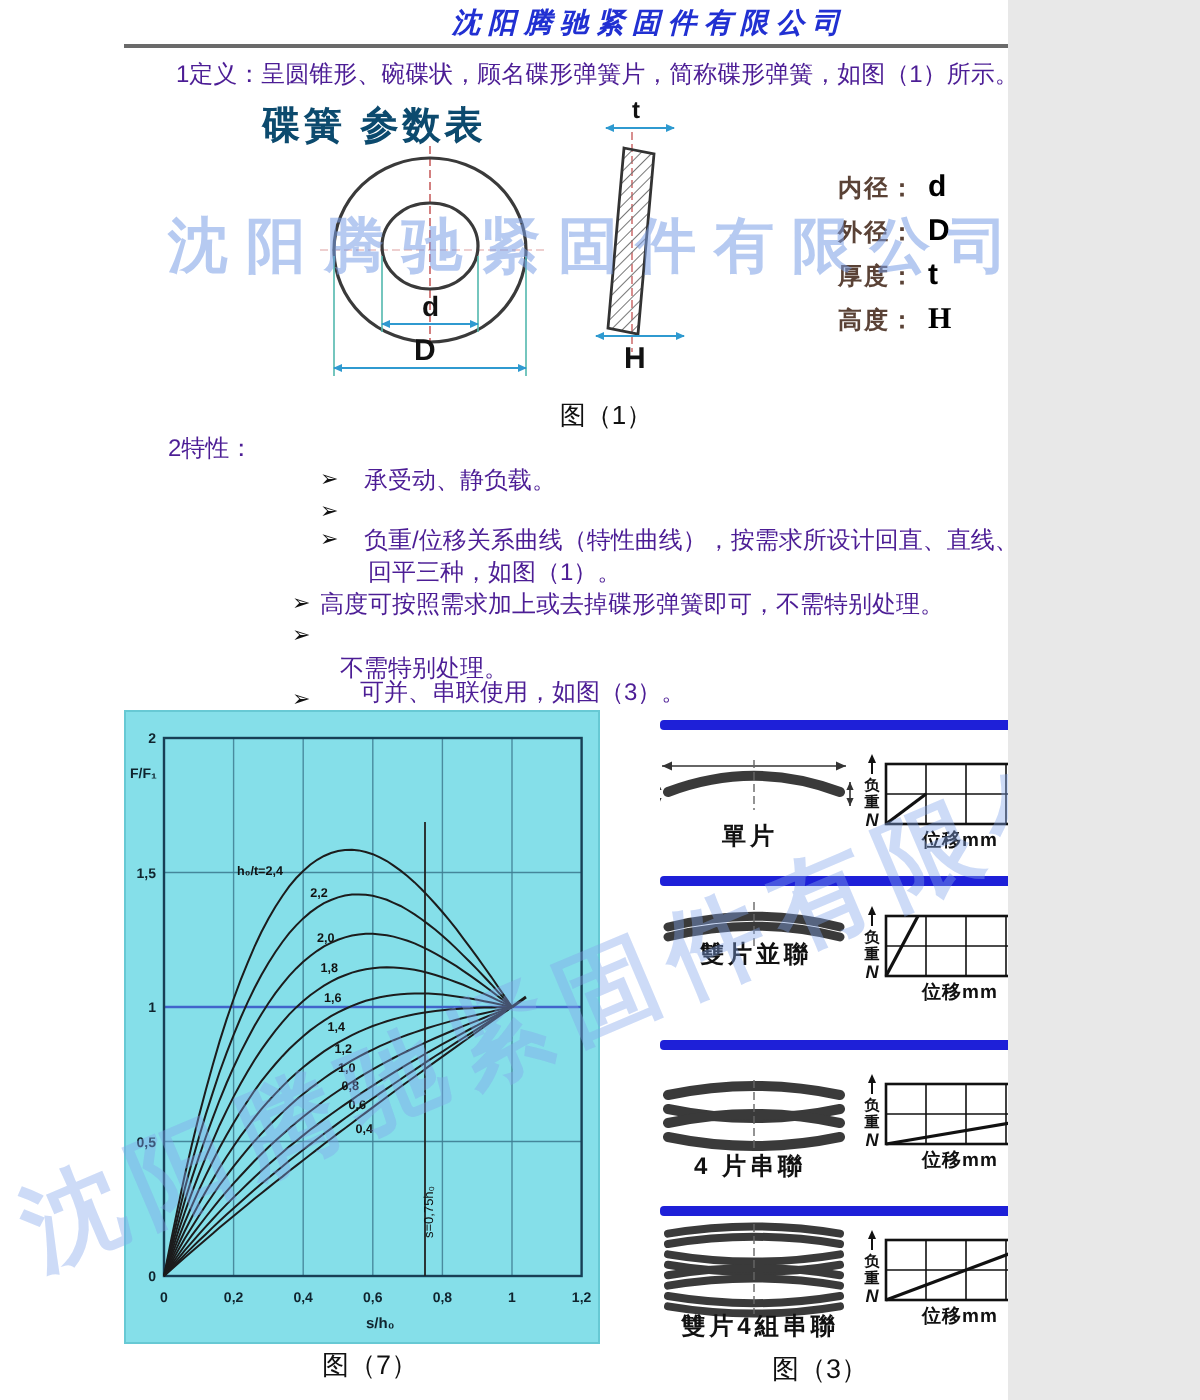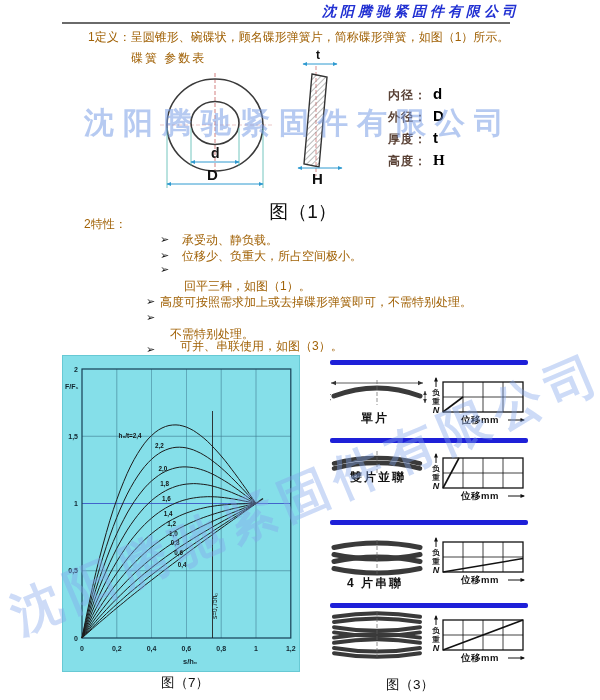--- a/index.html
+++ b/index.html
@@ -1,24 +1,24 @@
 <!DOCTYPE html>
 <html><head>
 <meta charset="utf-8">
 <style>
   html,body{margin:0;padding:0;background:#e8e8e8;}
-  #page{position:relative;width:600px;height:700px;background:#ffffff;overflow:hidden;
+  #page{position:relative;width:504px;height:700px;background:#ffffff;overflow:hidden;
         font-family:"Liberation Sans","DejaVu Sans",sans-serif;color:#1c1c1c;}
   .abs{position:absolute;}
-  .tx{white-space:nowrap;font-size:12px;color:#a16207;}
+  .tx{white-space:nowrap;font-size:12px;color:#4c1d95;}
   .company{font-size:14px;font-weight:bold;font-style:italic;color:#2130d2;letter-spacing:4px;white-space:nowrap;}
   .hline{height:2px;background:#6a6a6a;}
-  .fig-title{font-size:12px;font-weight:normal;letter-spacing:2px;color:#a16207;white-space:nowrap;}
-  .caption{font-size:19px;color:#111;text-align:center;white-space:nowrap;}
-  .legend-row{white-space:nowrap;}
+  .fig-title{font-size:19px;font-weight:bold;letter-spacing:2px;color:#0c4a6e;white-space:nowrap;}
+  .caption{font-size:13px;color:#111;text-align:center;white-space:nowrap;}
+  .legend-row{white-space:nowrap;margin-left:31px;}
   .legend-label{font-size:12px;font-weight:bold;color:#5a4236;letter-spacing:1px;}
   .legend-val{font-size:15px;font-weight:bold;color:#000;margin-left:6px;}
   .bullet{font-size:11px;color:#111;}
   .chart2box{background:#85dfe9;border:1px solid #67c9d4;}
   .bluebar{background:#1e20d8;border-radius:2px;height:5px;}
   .rowlabel{font-size:12px;font-weight:bold;color:#111;text-align:center;letter-spacing:2px;white-space:nowrap;}
   .wm{pointer-events:none;white-space:nowrap;font-weight:bold;}
   .wm-h{font-size:30px;letter-spacing:9px;color:rgba(122,158,229,0.55);}
   .wm-d{font-size:50px;letter-spacing:8px;color:rgba(130,165,235,0.40);
         transform:rotate(-23deg);transform-origin:0 50%;}
@@ -80,23 +80,23 @@
   </div>
 
   <div class="abs caption" style="left:268px;top:199px;width:70px;">图（1）</div>
 
   <div class="abs tx" style="left:84px;top:216px;">2特性：</div>
 
   <span class="abs bullet" style="left:160px;top:233px;">➢</span>
   <span class="abs tx" style="left:182px;top:232px;">承受动、静负载。</span>
 
   <span class="abs bullet" style="left:160px;top:249px;">➢</span>
-  <span class="abs tx" style="left:182px;top:248px;">位移少、负重大，所占空间极小。</span>
 
   <span class="abs bullet" style="left:160px;top:263px;">➢</span>
+  <span class="abs tx" style="left:182px;top:262px;">负重/位移关系曲线（特性曲线），按需求所设计回直、直线、</span>
   <span class="abs tx" style="left:184px;top:278px;">回平三种，如图（1）。</span>
 
   <span class="abs bullet" style="left:146px;top:295px;">➢</span>
   <span class="abs tx" style="left:160px;top:294px;">高度可按照需求加上或去掉碟形弹簧即可，不需特别处理。</span>
 
   <span class="abs bullet" style="left:146px;top:311px;">➢</span>
   <span class="abs tx" style="left:170px;top:326px;">不需特别处理。</span>
 
   <span class="abs bullet" style="left:146px;top:343px;">➢</span>
   <span class="abs tx" style="left:160px;top:338px;margin-left:20px;">可并、串联使用，如图（3）。</span>
@@ -255,19 +255,20 @@
       <line x1="113" y1="40" x2="193" y2="10" stroke="#111" stroke-width="1.6"></line>
       <line x1="106" y1="15" x2="106" y2="6" stroke="#111" stroke-width="1"></line>
       <polygon points="106.0,5.0 108.0,9.5 104.0,9.5" fill="#111"></polygon>
       <text x="106" y="23" font-size="7.5" fill="#111" font-family="&quot;Liberation Sans&quot;,sans-serif" text-anchor="middle" font-weight="bold">负</text>
       <text x="106" y="31.5" font-size="7.5" fill="#111" font-family="&quot;Liberation Sans&quot;,sans-serif" text-anchor="middle" font-weight="bold">重</text>
       <text x="106" y="41" font-size="9" fill="#111" font-family="&quot;Liberation Sans&quot;,sans-serif" text-anchor="middle" font-style="italic" font-weight="bold">N</text>
       <text x="150" y="51" font-size="9.5" fill="#111" font-family="&quot;Liberation Sans&quot;,sans-serif" text-anchor="middle" font-weight="bold" letter-spacing="0.5">位移mm</text>
       <line x1="178" y1="48" x2="194" y2="48" stroke="#111" stroke-width="1"></line>
       <polygon points="195.0,48.0 190.5,50.0 190.5,46.0" fill="#111"></polygon>
     </svg>
+  <div class="abs rowlabel" style="left:325px;top:655px;width:110px;">雙片4組串聯</div>
 
   <div class="abs caption" style="left:375px;top:676px;width:70px;font-size:13.5px;">图（3）</div>
 
   <div class="abs wm wm-h" style="left:84px;top:103px;">沈阳腾驰紧固件有限公司</div>
   <div class="abs wm wm-d" style="left:14px;top:585px;">沈阳腾驰紧固件有限公司</div>
 
 </div>
 
 </body></html>

